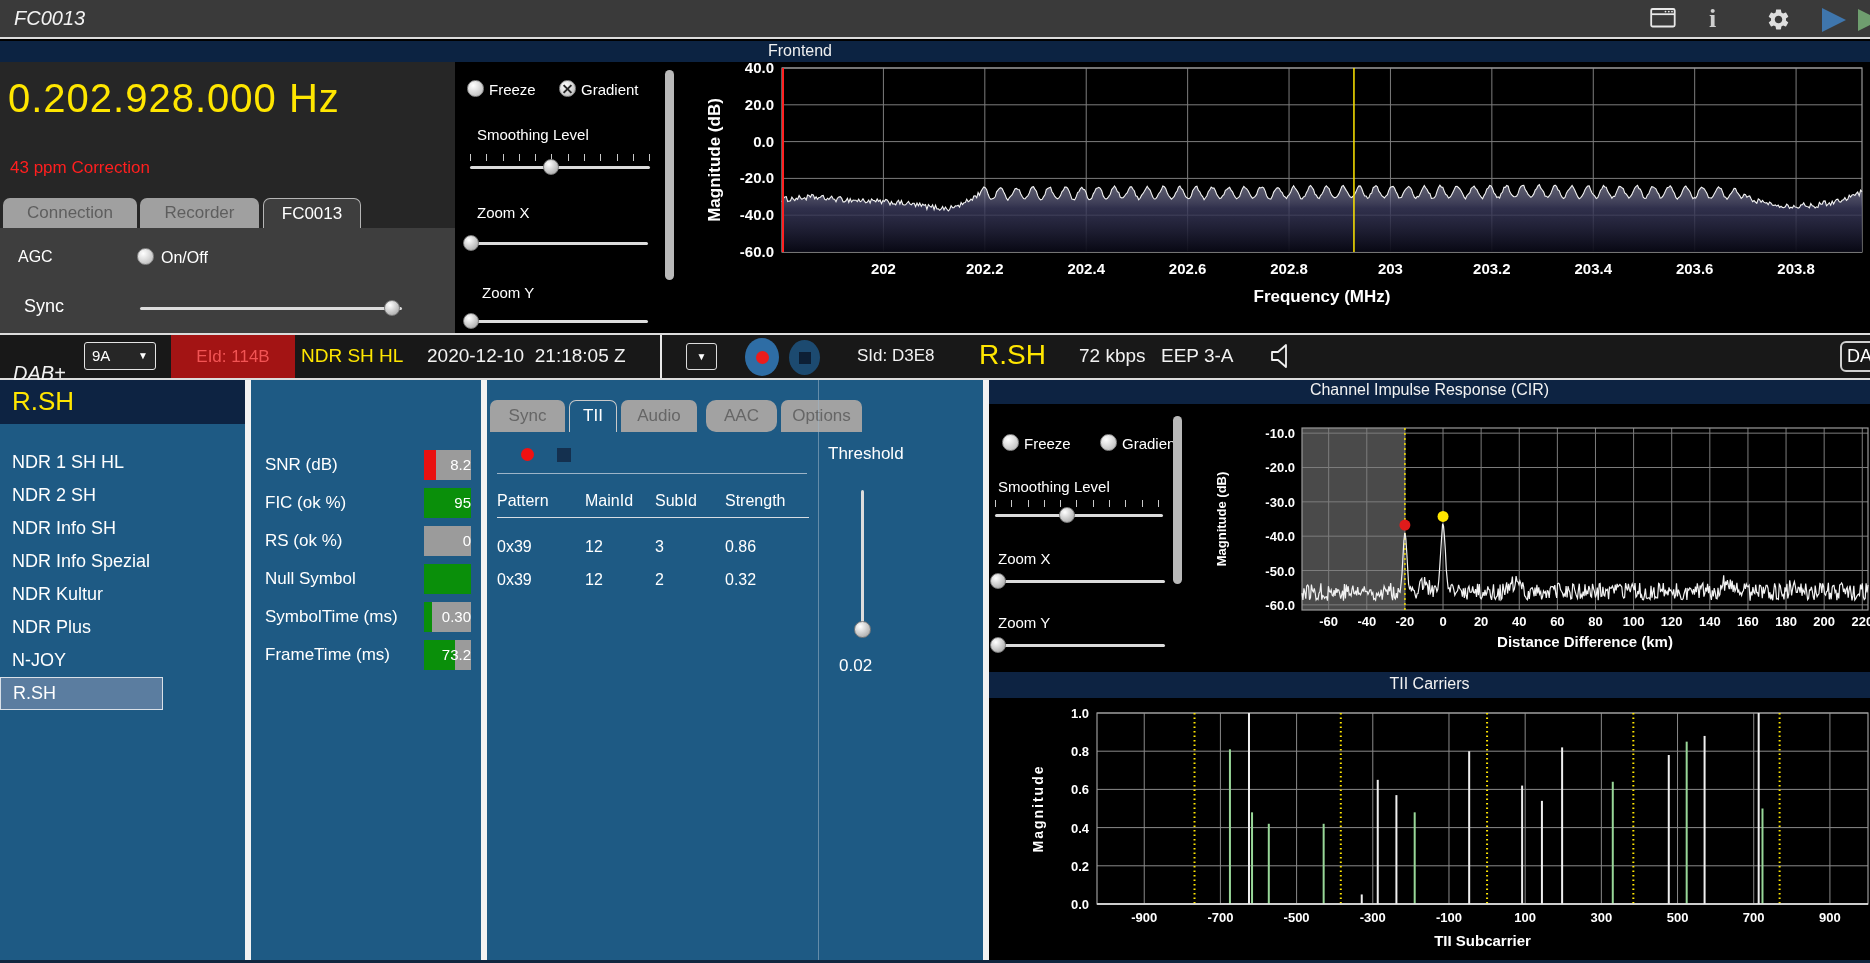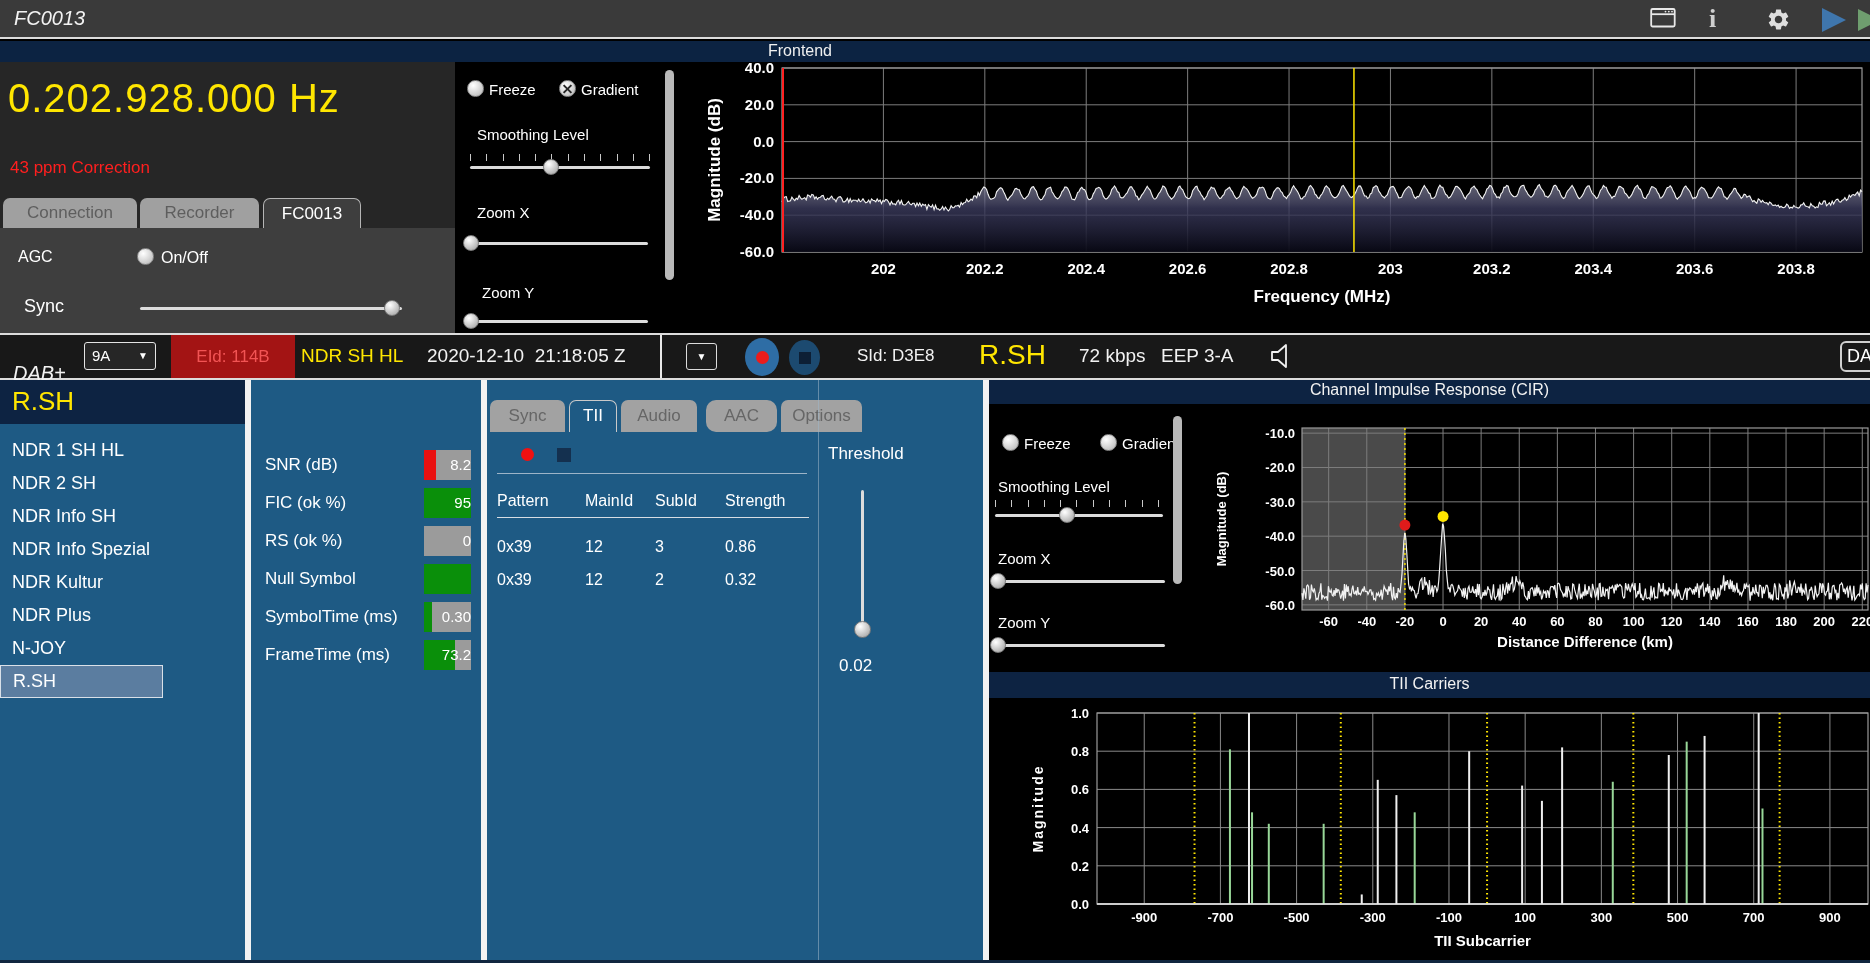--- a/index.html
+++ b/index.html
@@ -78,21 +78,21 @@
   #dab-prot{left:1161px;top:10px;}
   #dab-badge{position:absolute;left:1840px;top:6px;width:48px;height:31px;border:2px solid #cfcfcf;border-radius:6px;
              color:#fff;font-size:18px;line-height:27px;padding-left:5px;}
 
   
   .blue{background:#1e5a84;}
   .navy-h{background:#0d2342;color:#f2f2f2;}
   #sidebar{position:absolute;left:0;top:380px;width:245px;height:583px;background:#1e5a84;}
   #sb-header{position:absolute;left:0;top:0;width:245px;height:44px;}
   #sb-header span{position:absolute;left:12px;top:6px;font-size:26px;color:#ffe600;}
-  #service-list{position:absolute;left:0;top:44px;right:0;padding-top:10px;}
+  #service-list{position:absolute;left:0;top:44px;right:0;padding-top:22px;}
   .svc{height:33px;line-height:33px;padding-left:12px;font-size:18px;color:#fff;}
   .svc.sel{width:163px;background:#5b7da0;border:1px solid #d9e0e8;line-height:31px;}
   .vsep-w{position:absolute;top:380px;width:6px;height:583px;background:#f2f2f2;}
 
   #sq{position:absolute;left:251px;top:380px;width:230px;height:583px;}
   #sq-header{position:absolute;left:0;top:0;width:230px;height:44px;}
   #sq-header span{position:absolute;left:11px;top:8px;font-size:23px;}
   #sq-rows{position:absolute;left:0;top:66px;right:0;}
   .sq-row{position:relative;height:38px;}
   .sq-label{position:absolute;left:14px;line-height:38px;font-size:17px;color:#fff;}

